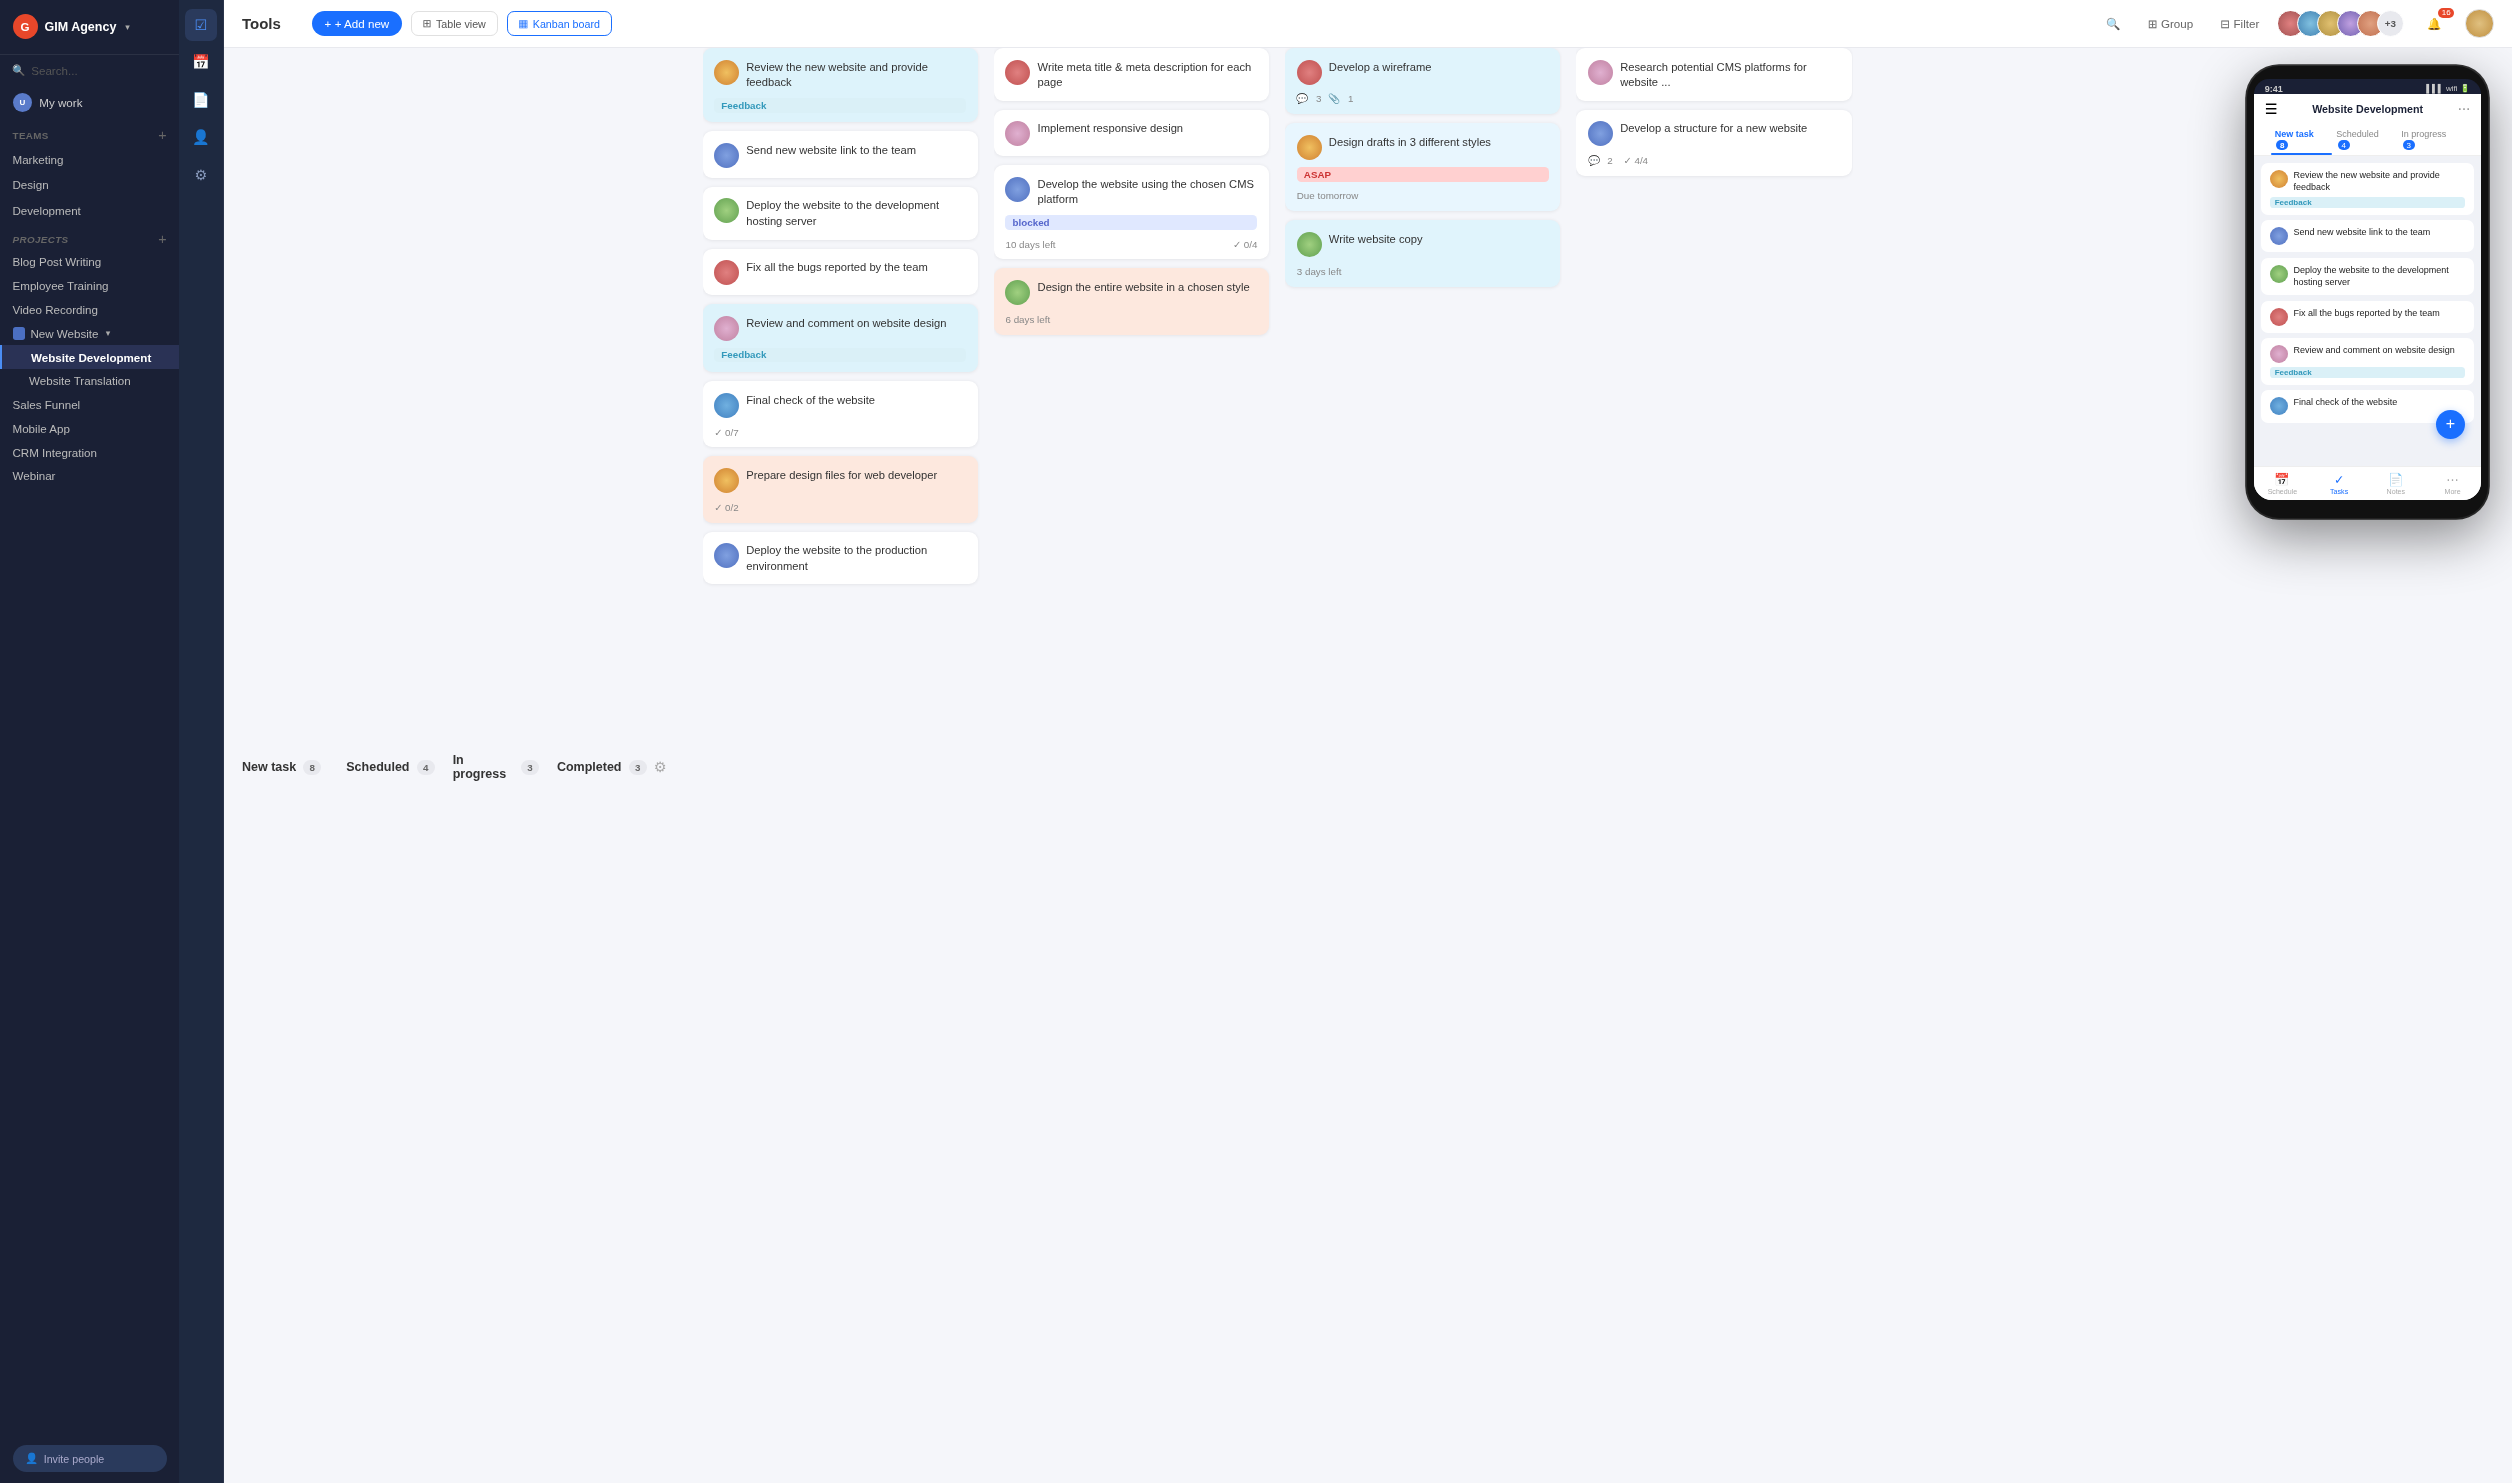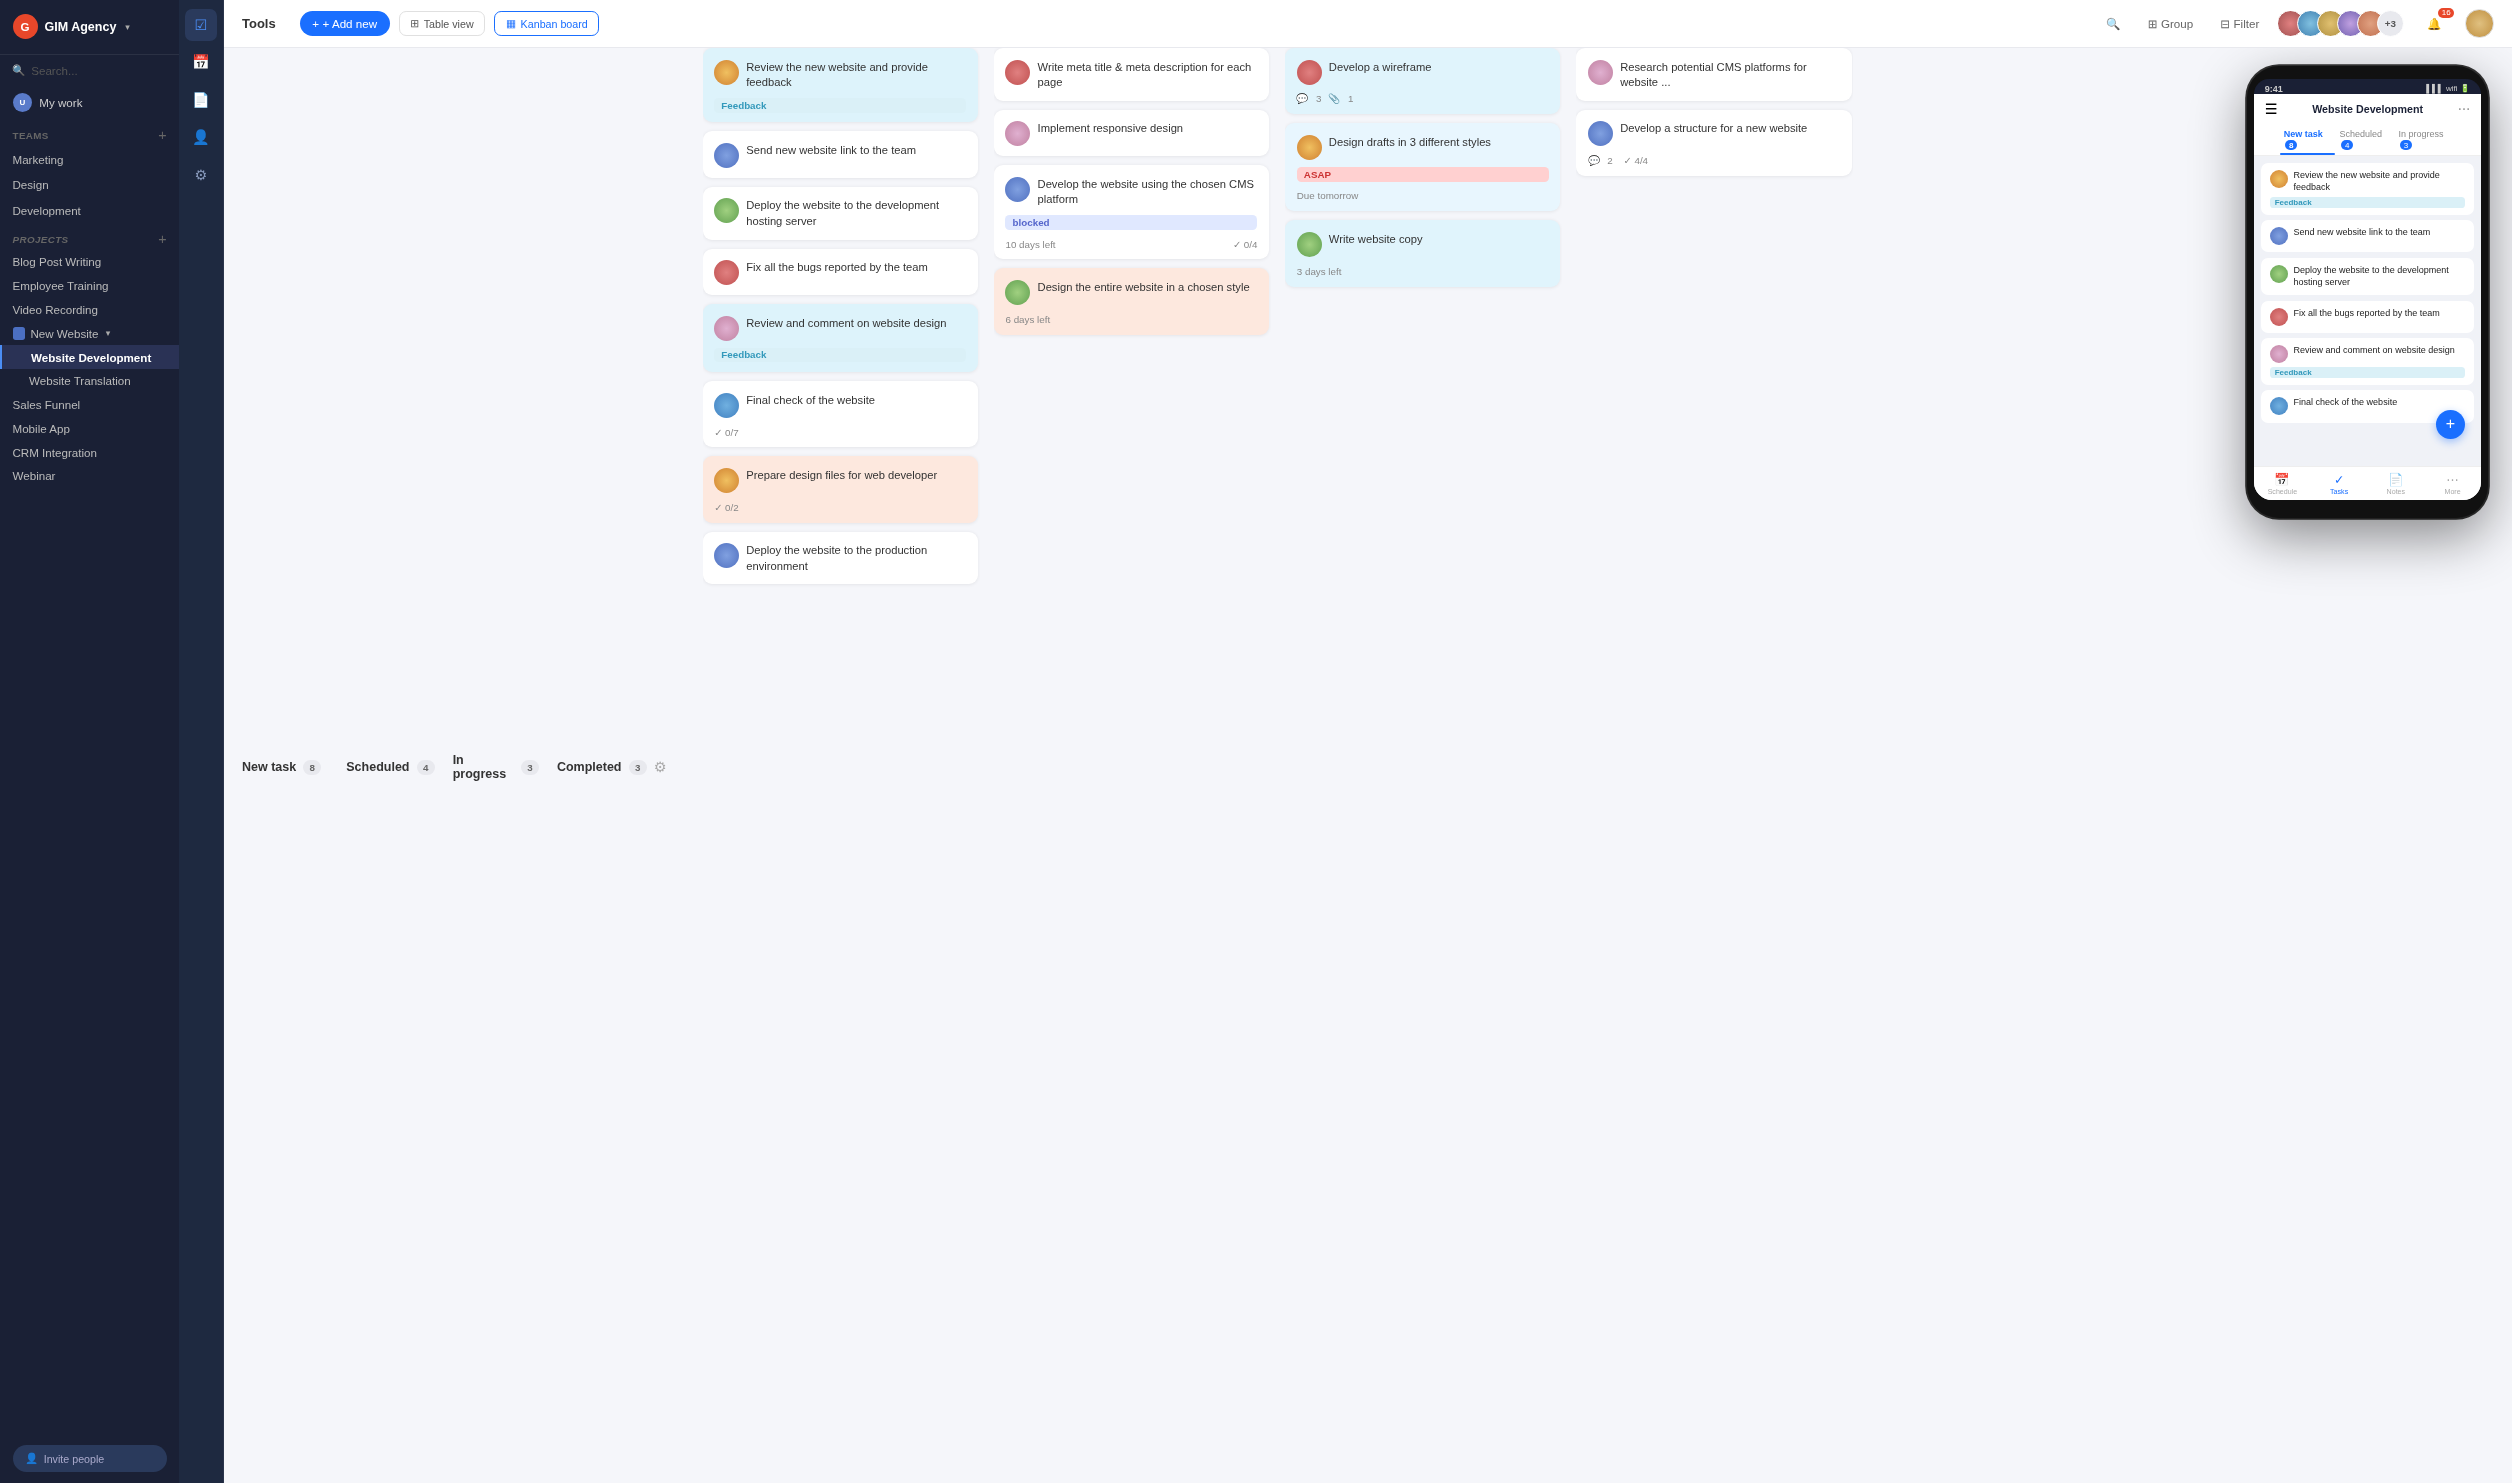--- a/index.html
+++ b/index.html
@@ -85,21 +85,21 @@
       color: #8899bb; cursor: pointer; font-size: 14.3px;
     }
     .icon-strip-btn.active { background: #2a3a5c; color: #4b8ef5; }
 
     
     .main { flex: 1; display: flex; flex-direction: column; overflow: hidden; }
     .toolbar {
       background: #fff; border-bottom: 0.9px solid #e8e9ee;
       padding: 0 18px; display: flex; align-items: center; gap: 9px; height: 48px; flex-shrink: 0;
     }
-    .tools-label { font-size: 13px; font-weight: 600; color: #333; margin-right: 15px; }
+    .tools-label { font-size: 15px; font-weight: 600; color: #333; margin-right: 22px; }
     .btn-add {
       background: #1a6fff; color: #fff; border: none; border-radius: 18px;
       padding: 6.3px 12.5px; font-size: 11.6px; cursor: pointer; display: flex; align-items: center; gap: 3.6px; font-weight: 500;
     }
     .btn-view {
       background: none; border: 0.9px solid #e0e0e0; border-radius: 7.1px;
       padding: 5.4px 10.7px; font-size: 10.7px; cursor: pointer; display: flex; align-items: center; gap: 4.5px; color: #555;
     }
     .spacer { flex: 1; }
     .btn-icon {
@@ -183,21 +183,21 @@
     .phone-icons { display: flex; gap: 2.7px; align-items: center; font-size: 8px; }
     .phone-screen {
       background: #f0f2f7; border-radius: 0 0 18px 18px; overflow: hidden;
     }
     .phone-header {
       background: #fff; padding: 7.1px 10.7px; display: flex; align-items: center; justify-content: space-between;
     }
     .phone-header-title { font-size: 10.7px; font-weight: 700; color: #1a2035; }
     .phone-header-dots { color: #888; font-size: 12.5px; }
     .phone-tabs {
-      background: #fff; padding: 0 26px; display: flex; gap: 1px; border-bottom: 0.9px solid #eee;
+      background: #fff; padding: 0 17px; display: flex; gap: 1px; border-bottom: 0.9px solid #eee;
     }
     .ph-tab { font-size: 9px; padding: 5.4px 3.6px; color: #888; cursor: pointer; position: relative; }
     .ph-tab.active { color: #1a6fff; font-weight: 600; }
     .ph-tab.active::after { content: ''; position: absolute; bottom: 0; left: 0; right: 0; height: 1.8px; background: #1a6fff; border-radius: 0.9px; }
     .ph-badge { background: #1a6fff; color: #fff; border-radius: 7.1px; padding: 0.9px 3.6px; font-size: 8px; margin-left: 1.8px; }
     .phone-list { padding: 7.1px; display: flex; flex-direction: column; gap: 5.4px; }
     .ph-card {
       background: #fff; border-radius: 7.1px; padding: 7.1px 9px; display: flex; flex-direction: column; gap: 3.6px;
     }
     .ph-card-row { display: flex; align-items: flex-start; gap: 5.4px; }

